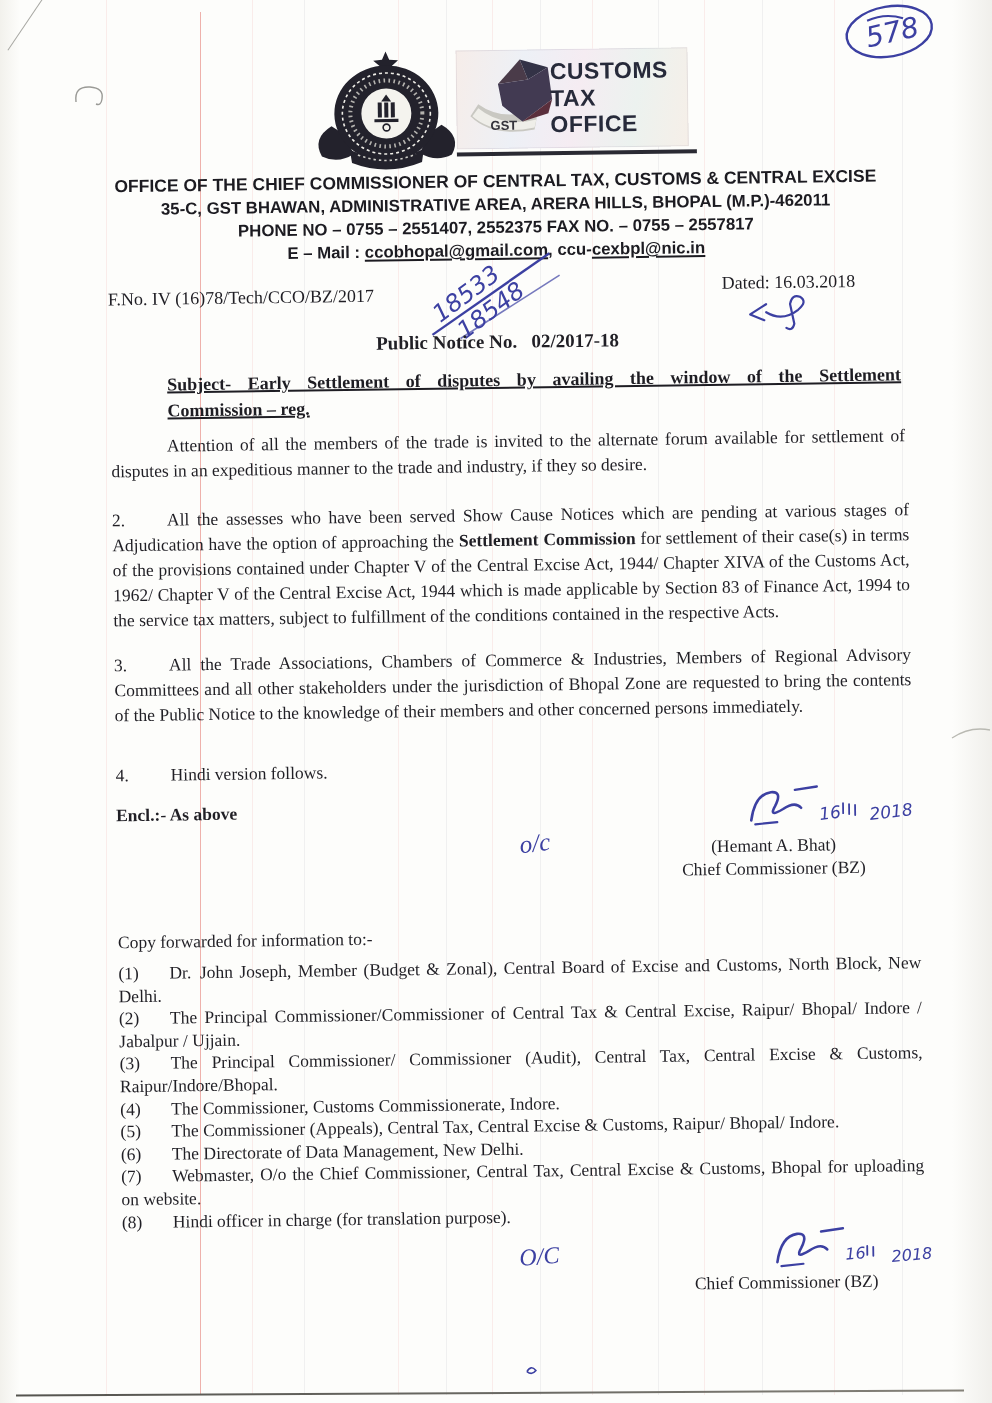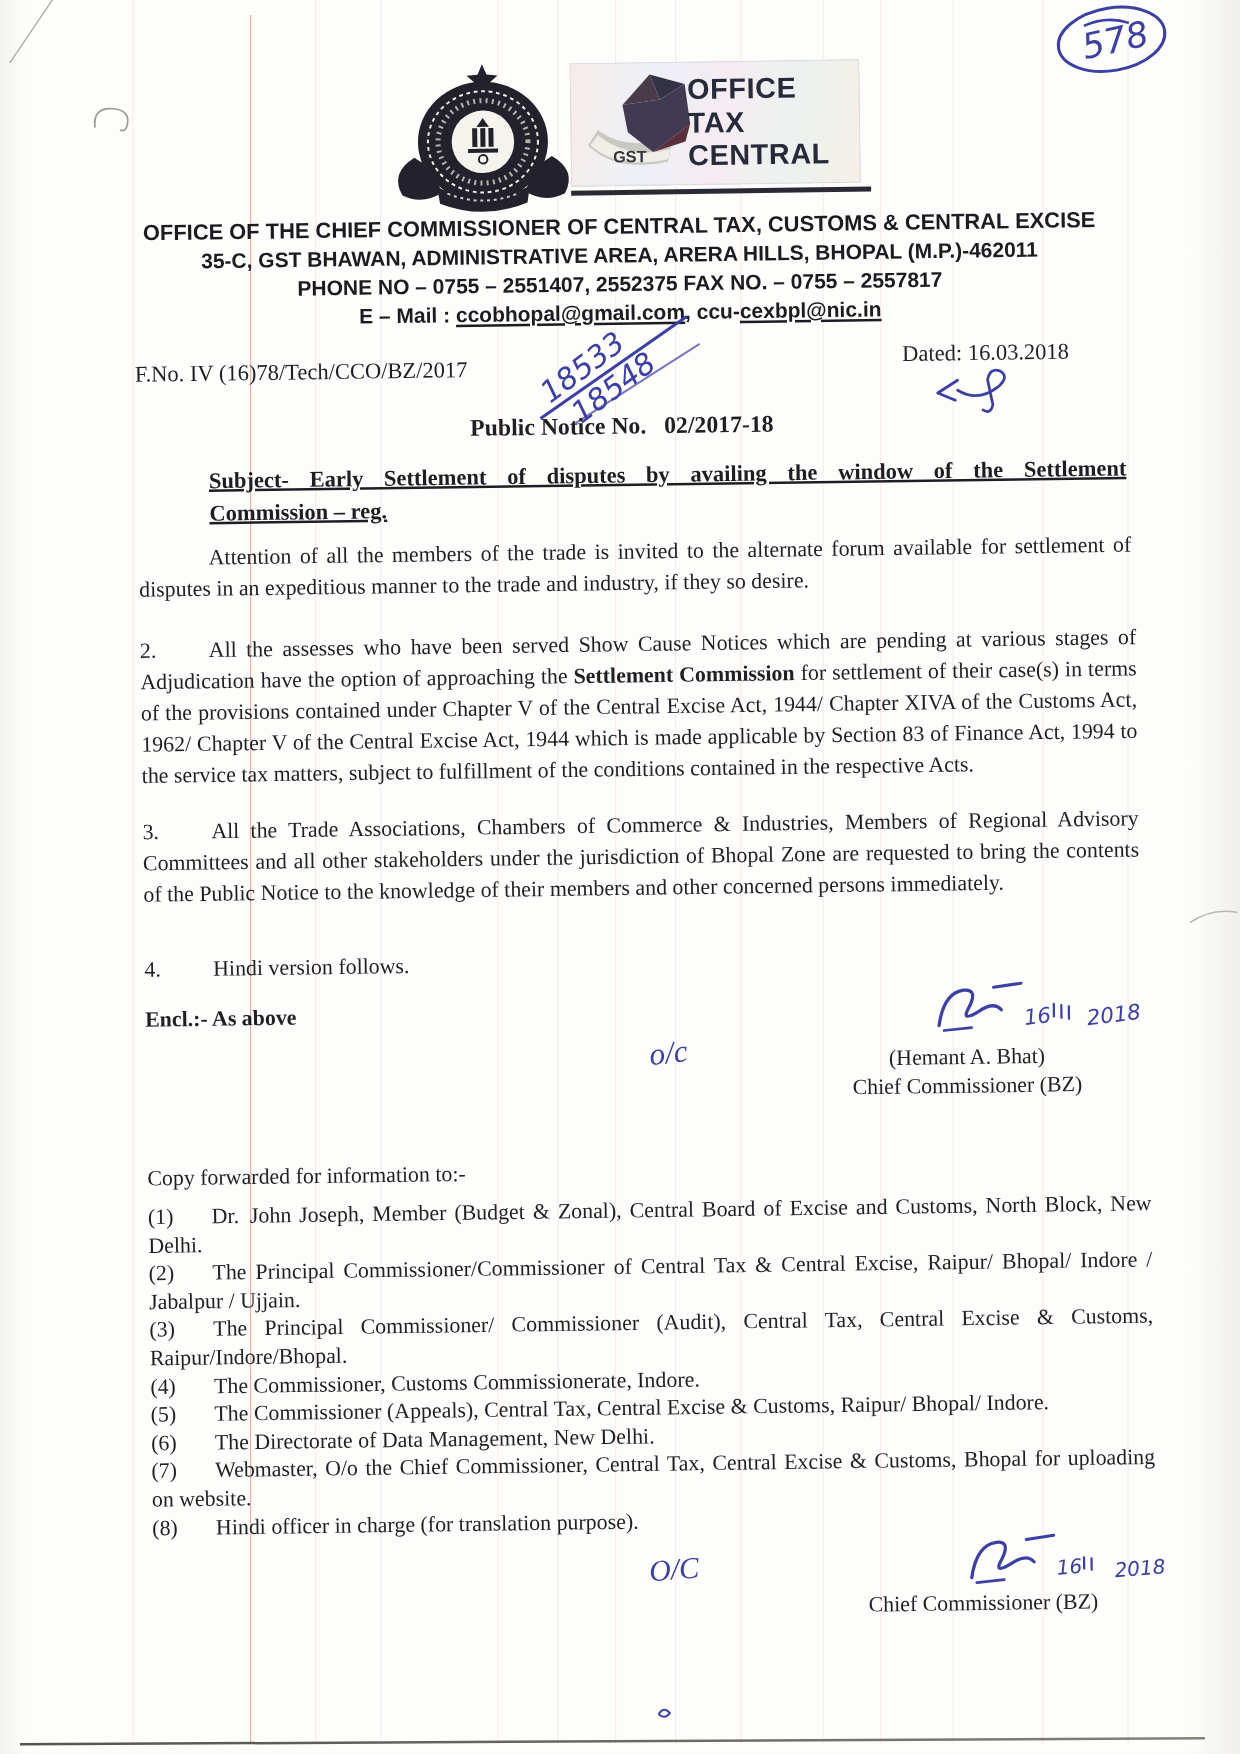--- a/index.html
+++ b/index.html
@@ -118,23 +118,23 @@
       <svg width="100" height="99" viewBox="0 0 100 99" style="position:absolute;left:0;top:0">
         <path d="M14 66 Q36 88 78 80 L82 60 Q46 72 22 54 Z" fill="#c9c8c2"></path>
         <path d="M16 66 Q38 86 78 78 L80 70 Q46 78 22 58 Z" fill="#efeee9"></path>
         <polygon points="42,34 64,10 72,30" fill="#4a3b49"></polygon>
         <polygon points="64,10 92,18 72,30" fill="#333246"></polygon>
         <polygon points="42,34 72,30 92,18 96,50 66,72 46,56" fill="#423a52"></polygon>
         <polygon points="66,72 96,50 92,64" fill="#5a2e3c"></polygon>
         <text x="34" y="80" font-size="13" font-weight="bold" fill="#35343c" font-family="Liberation Sans, sans-serif">GST</text>
       </svg>
       <div class="gst-text">
+        <div>CUSTOMS</div>
+        <div>TAX</div>
         <div>OFFICE</div>
-        <div>TAX</div>
-        <div>CENTRAL</div>
       </div>
     </div>
     <div class="abs gst-underline"></div>
 
     <div class="abs office">
       <div class="l1">OFFICE OF THE CHIEF COMMISSIONER OF CENTRAL TAX, CUSTOMS &amp; CENTRAL EXCISE</div>
       <div class="l">35-C, GST BHAWAN, ADMINISTRATIVE AREA, ARERA HILLS, BHOPAL (M.P.)-462011</div>
       <div class="l">PHONE NO – 0755 – 2551407, 2552375 FAX NO. – 0755 – 2557817</div>
       <div class="l"><span>E – Mail : </span><span class="u">ccobhopal@gmail.com</span><span>, ccu-</span><span class="u">cexbpl@nic.in</span></div>
     </div>

